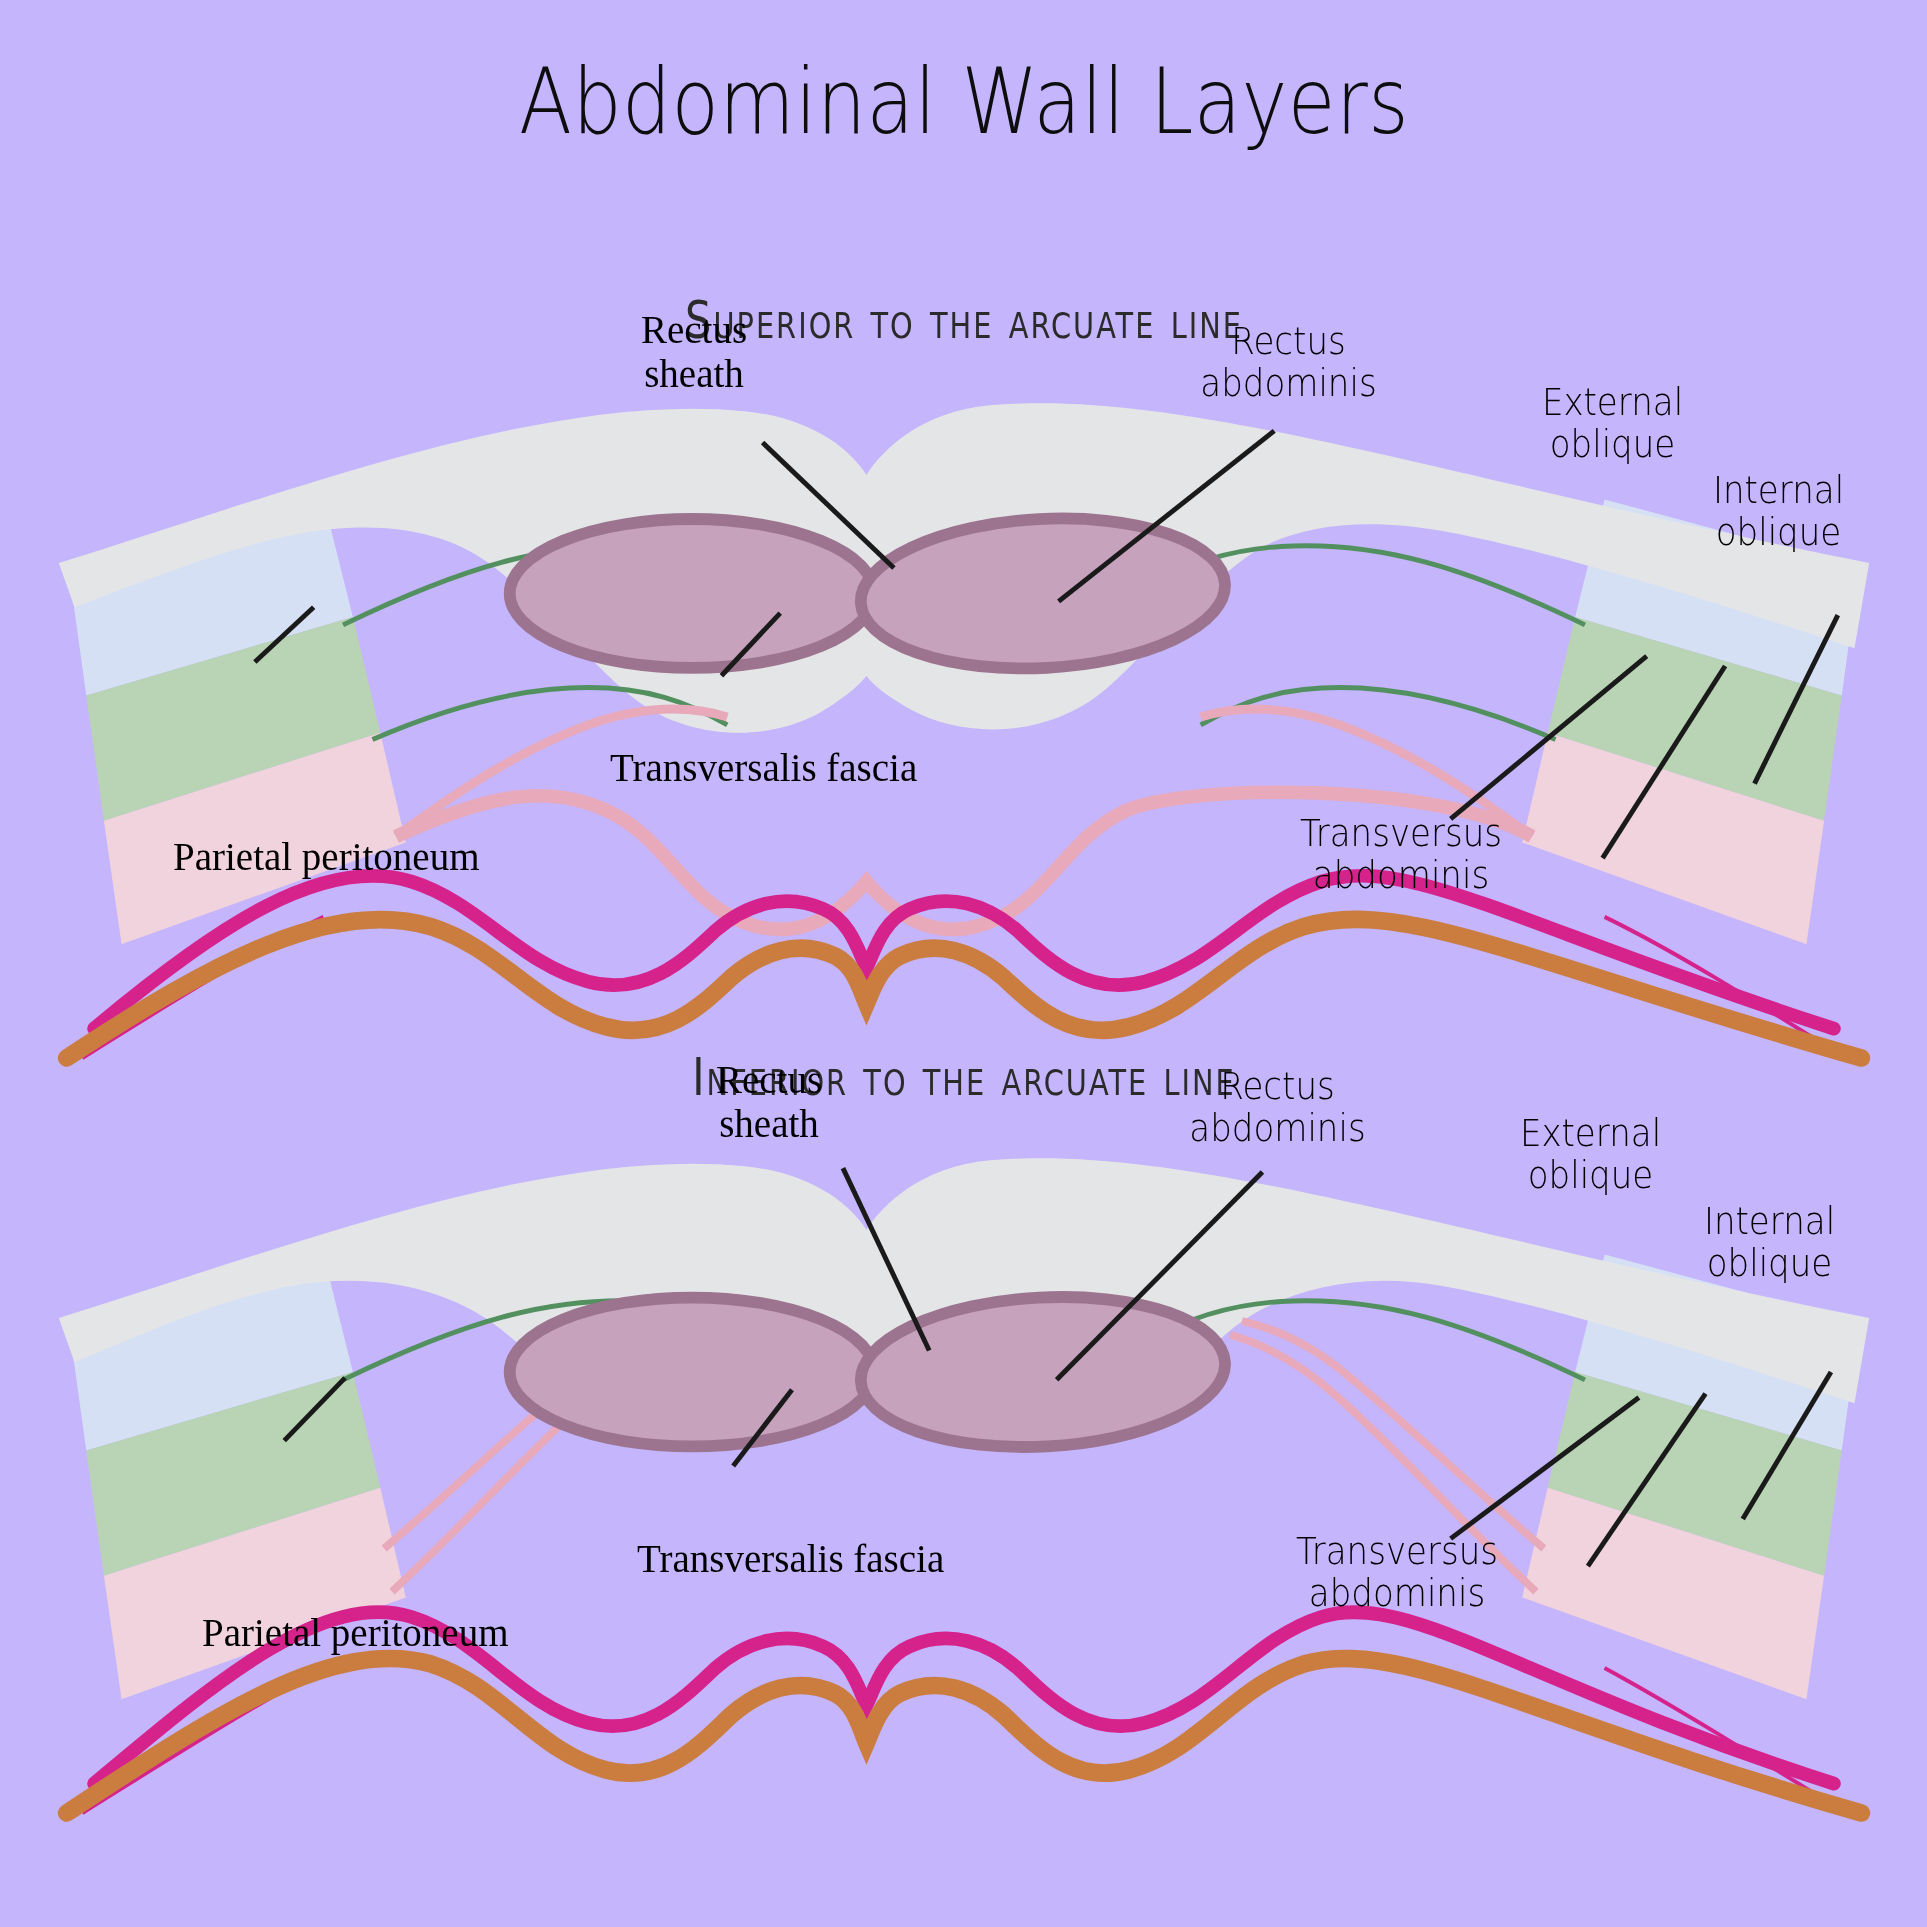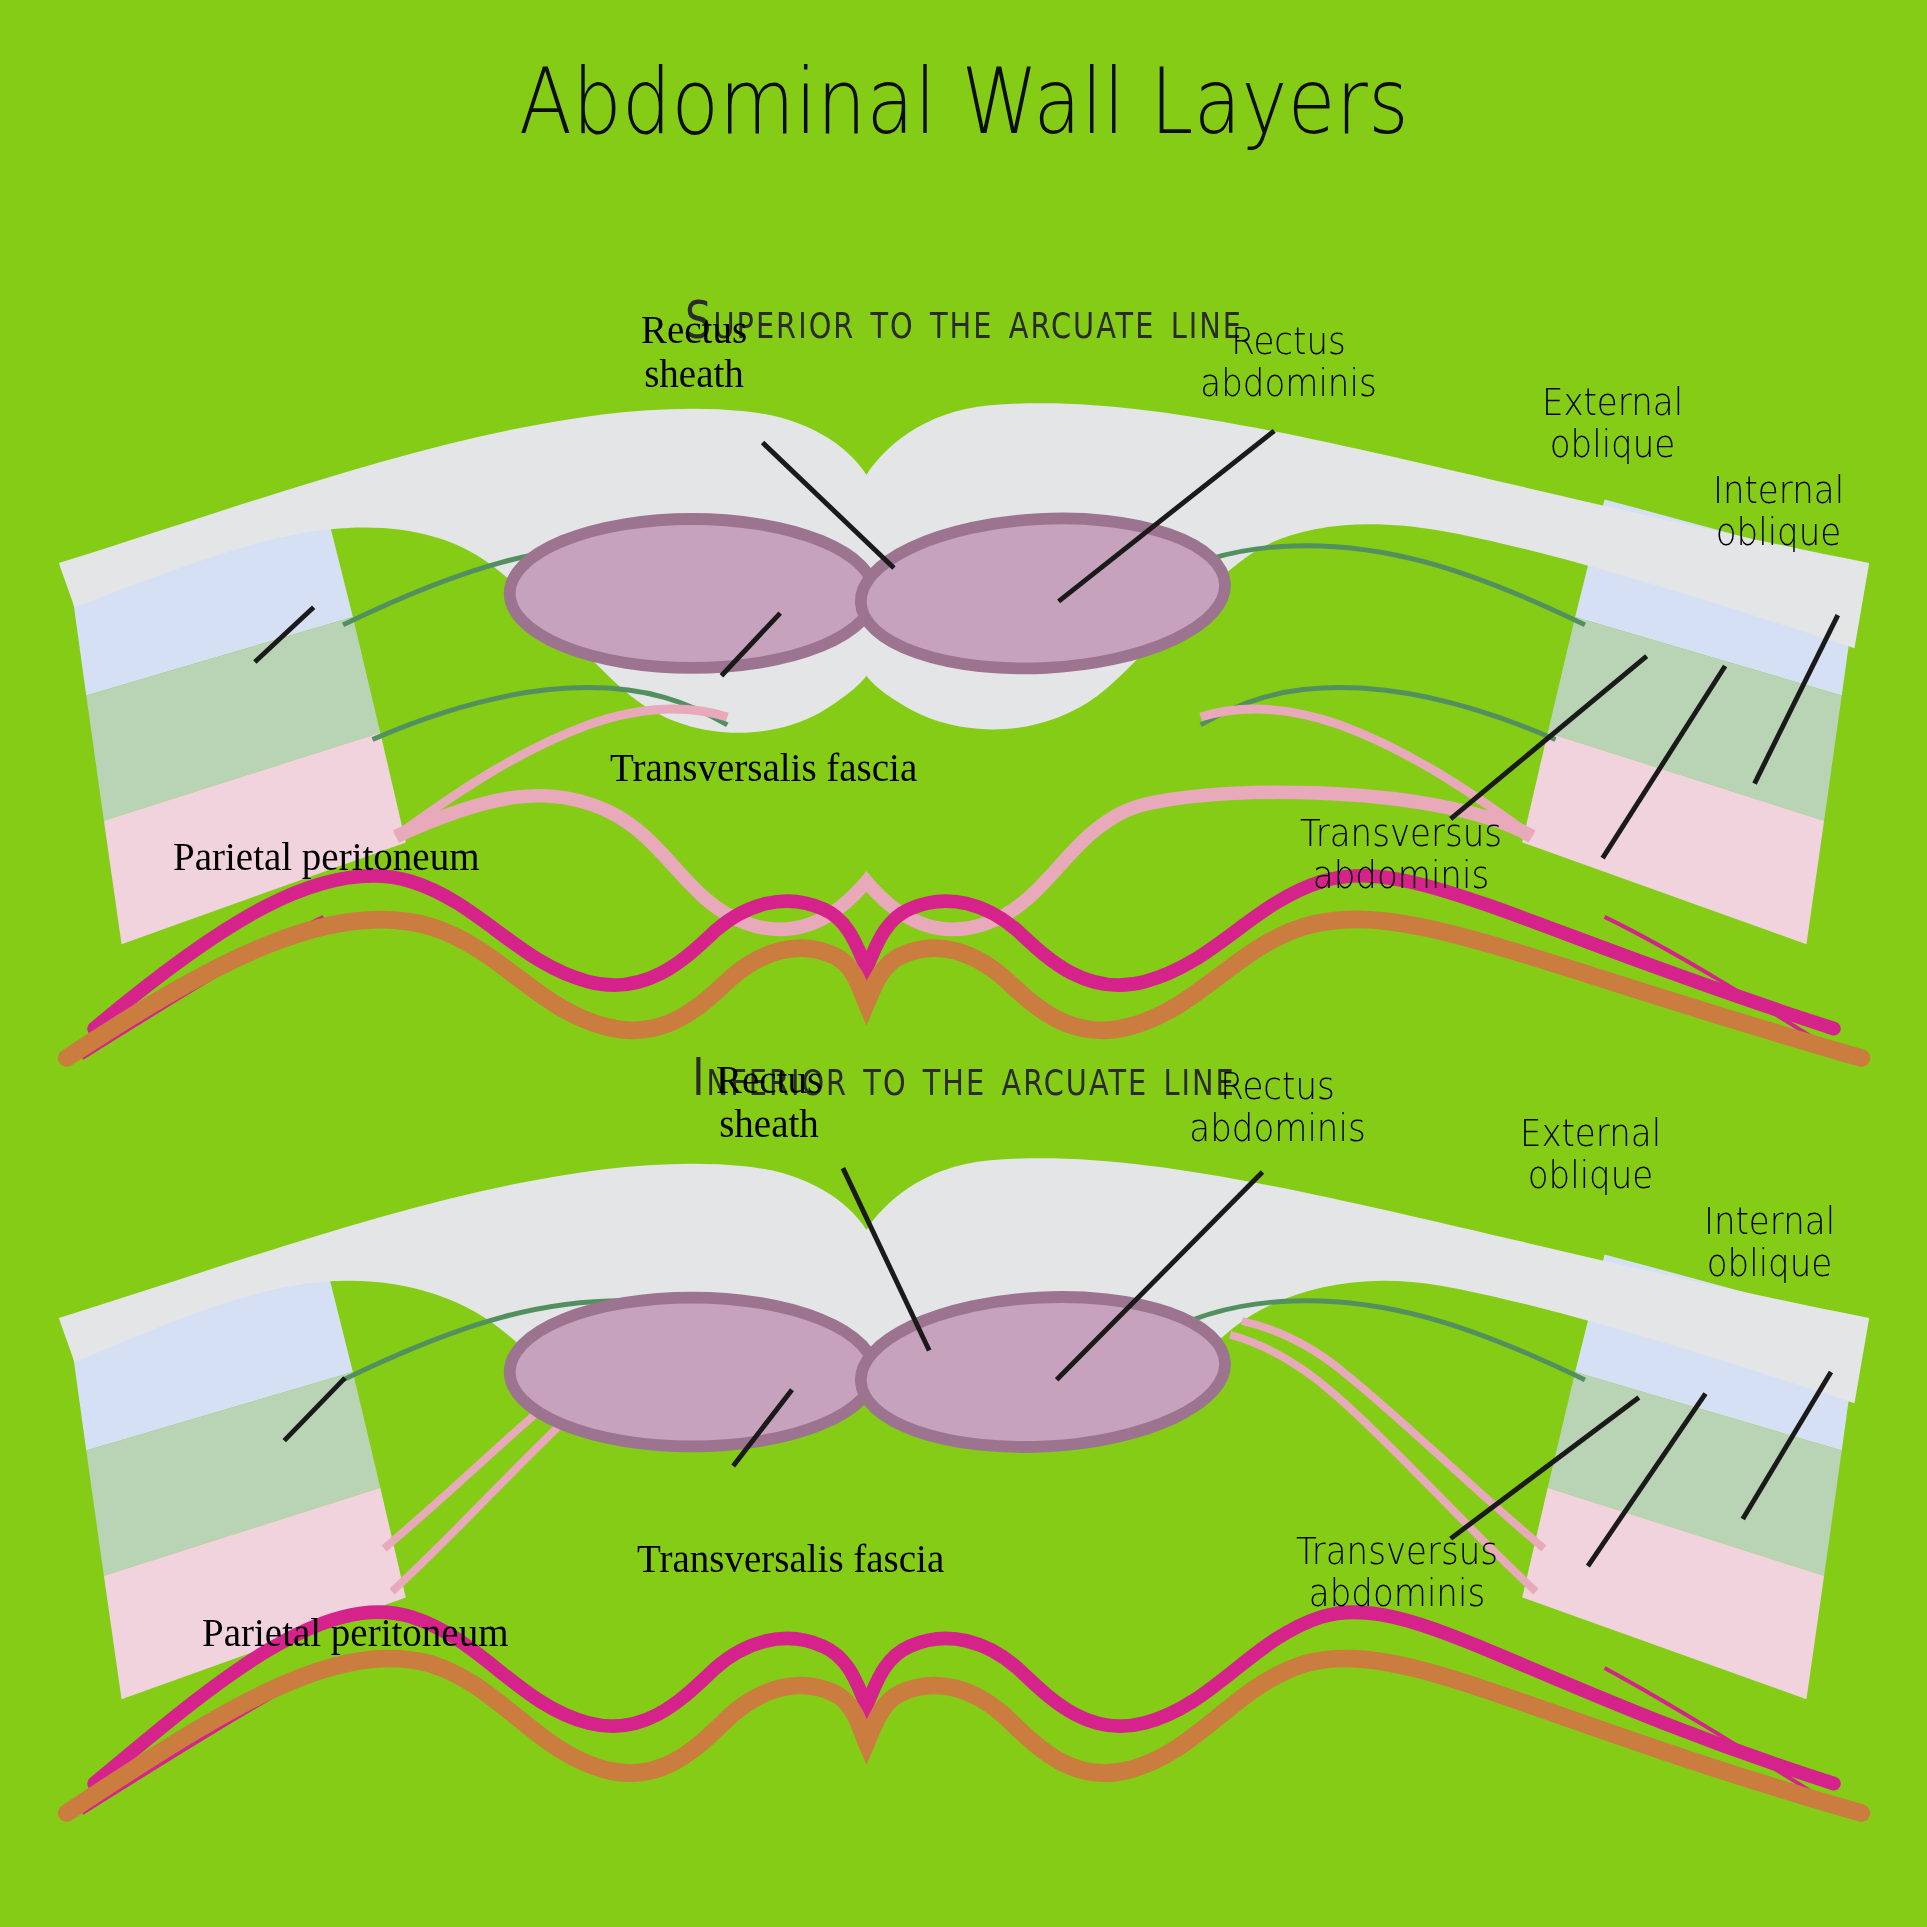--- a/index.html
+++ b/index.html
@@ -1,17 +1,17 @@
 <!DOCTYPE html>
 <html><head>
 <meta charset="utf-8">
 <style>
   html,body{margin:0;padding:0;background:#ffffff;}
   body{width:1928px;height:1928px;font-family:"Liberation Sans",sans-serif;overflow:hidden;}
-  .page{position:relative;width:1928px;height:1928px;background:#84cc16;}
+  .page{position:relative;width:1928px;height:1928px;background:#c4b5fd;}
 
   .main-title{
     position:absolute;left:0;right:0;top:49px;text-align:center;
     font-family:"DejaVu Sans",sans-serif;
     font-size:90px;font-weight:300;color:#0d0d0d;
     letter-spacing:0.5px;transform:scaleX(0.86);transform-origin:center top;
   }
 
   .section-title{
     position:absolute;left:0;right:0;text-align:center;

